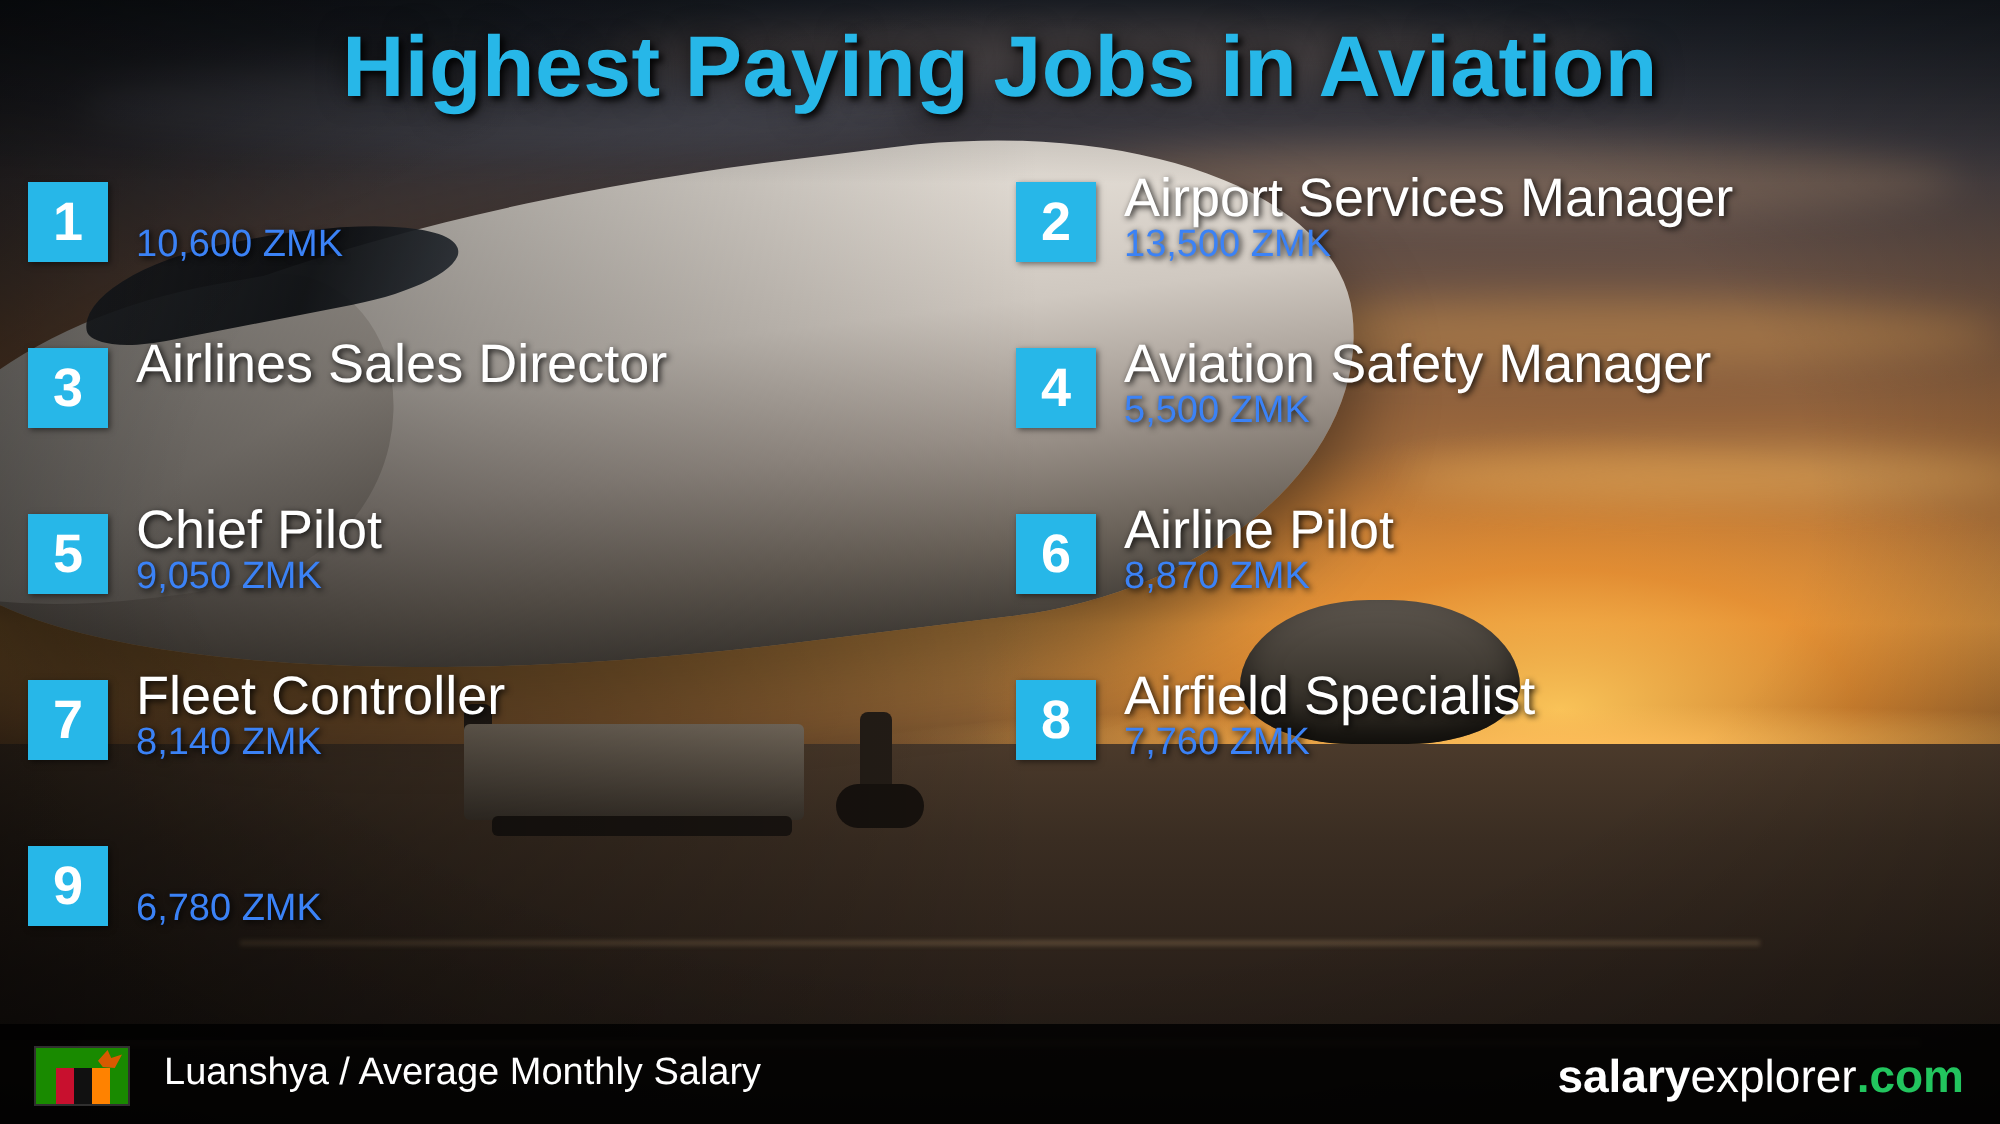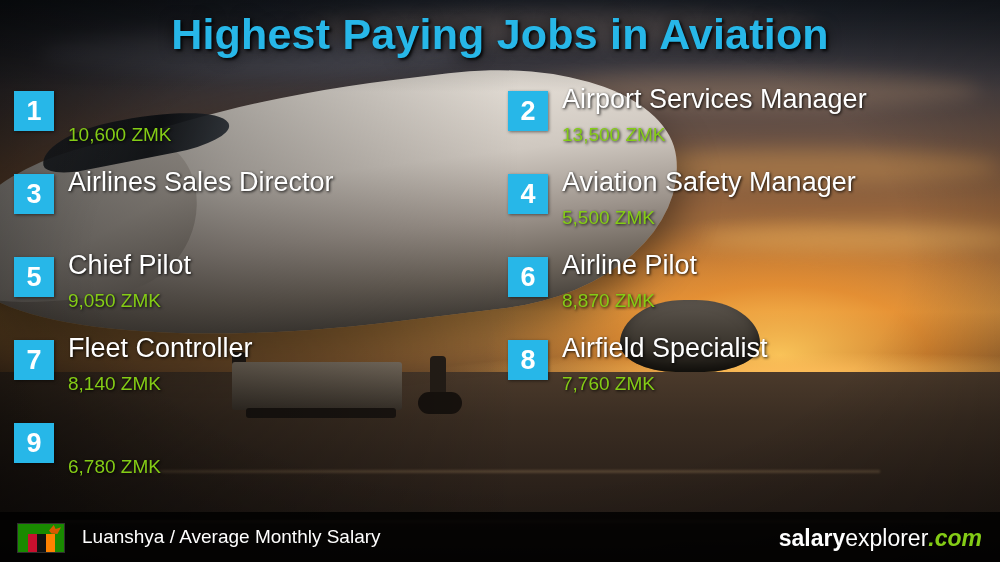--- a/index.html
+++ b/index.html
@@ -102,22 +102,22 @@
     display:flex;align-items:center;justify-content:center;
     padding:0 5px;box-sizing:border-box;
     box-shadow:1px 1px 3px rgba(0,0,0,.5);
   }
   .job{
     position:absolute;left:54px;top:-2px;
     font-size:27px;color:#ffffff;white-space:nowrap;
     text-shadow:1px 1px 3px rgba(0,0,0,.9);
   }
   .salary{
-    position:absolute;left:54px;top:38px;
-    font-size:19px;color:#84cc16;white-space:nowrap;
+    position:absolute;left:54px;top:26px;
+    font-size:19px;color:#3b82f6;white-space:nowrap;
     text-shadow:1px 1px 3px rgba(0,0,0,.9);
   }
 
   
   .footer{
     position:absolute;left:0;top:512px;width:1000px;height:50px;
     background:rgba(0,0,0,0.82);
   }
   .flag{
     position:absolute;left:18px;top:12px;width:46px;height:28px;
@@ -134,21 +134,21 @@
   .flag .s4{right:0px;background:#198a00;}
   .footer-label{
     position:absolute;left:82px;top:14px;
     font-size:19px;color:#ffffff;
   }
   .brand{
     position:absolute;right:18px;top:13px;
     font-size:23px;color:#ffffff;
   }
   .brand b{font-weight:bold;}
-  .brand .accent{color:#84cc16;font-weight:bold;font-style:italic;}
+  .brand .accent{color:#22c55e;font-weight:bold;}
 </style>
 </head>
 <body>
 
 <div id="stage">
 
   <div class="bg">
     <div class="sky"></div>
 
     <div class="cloudband" style="left:40px;top:30px;width:420px;height:46px;background:#6d6f7d;"></div>

